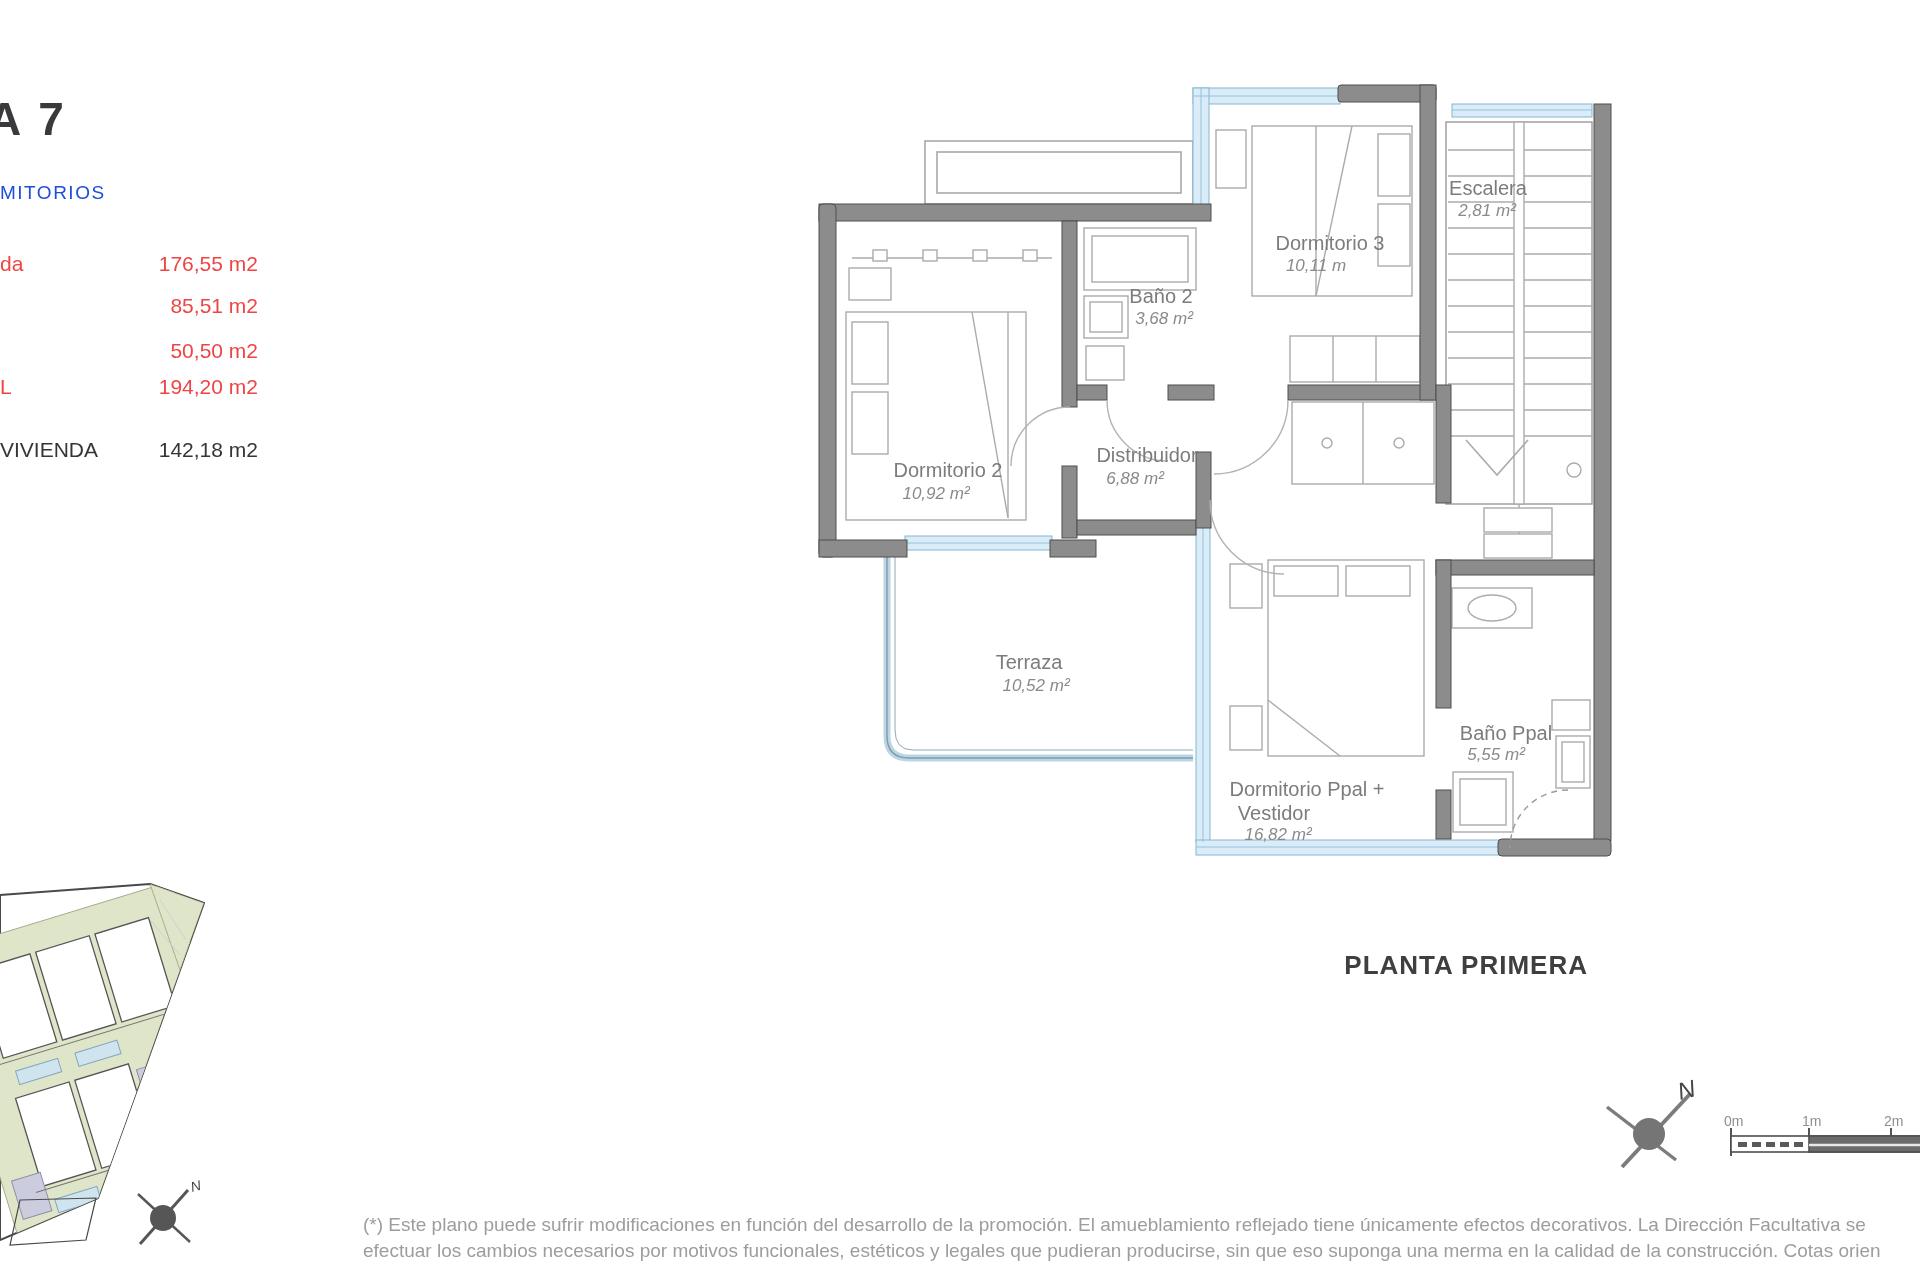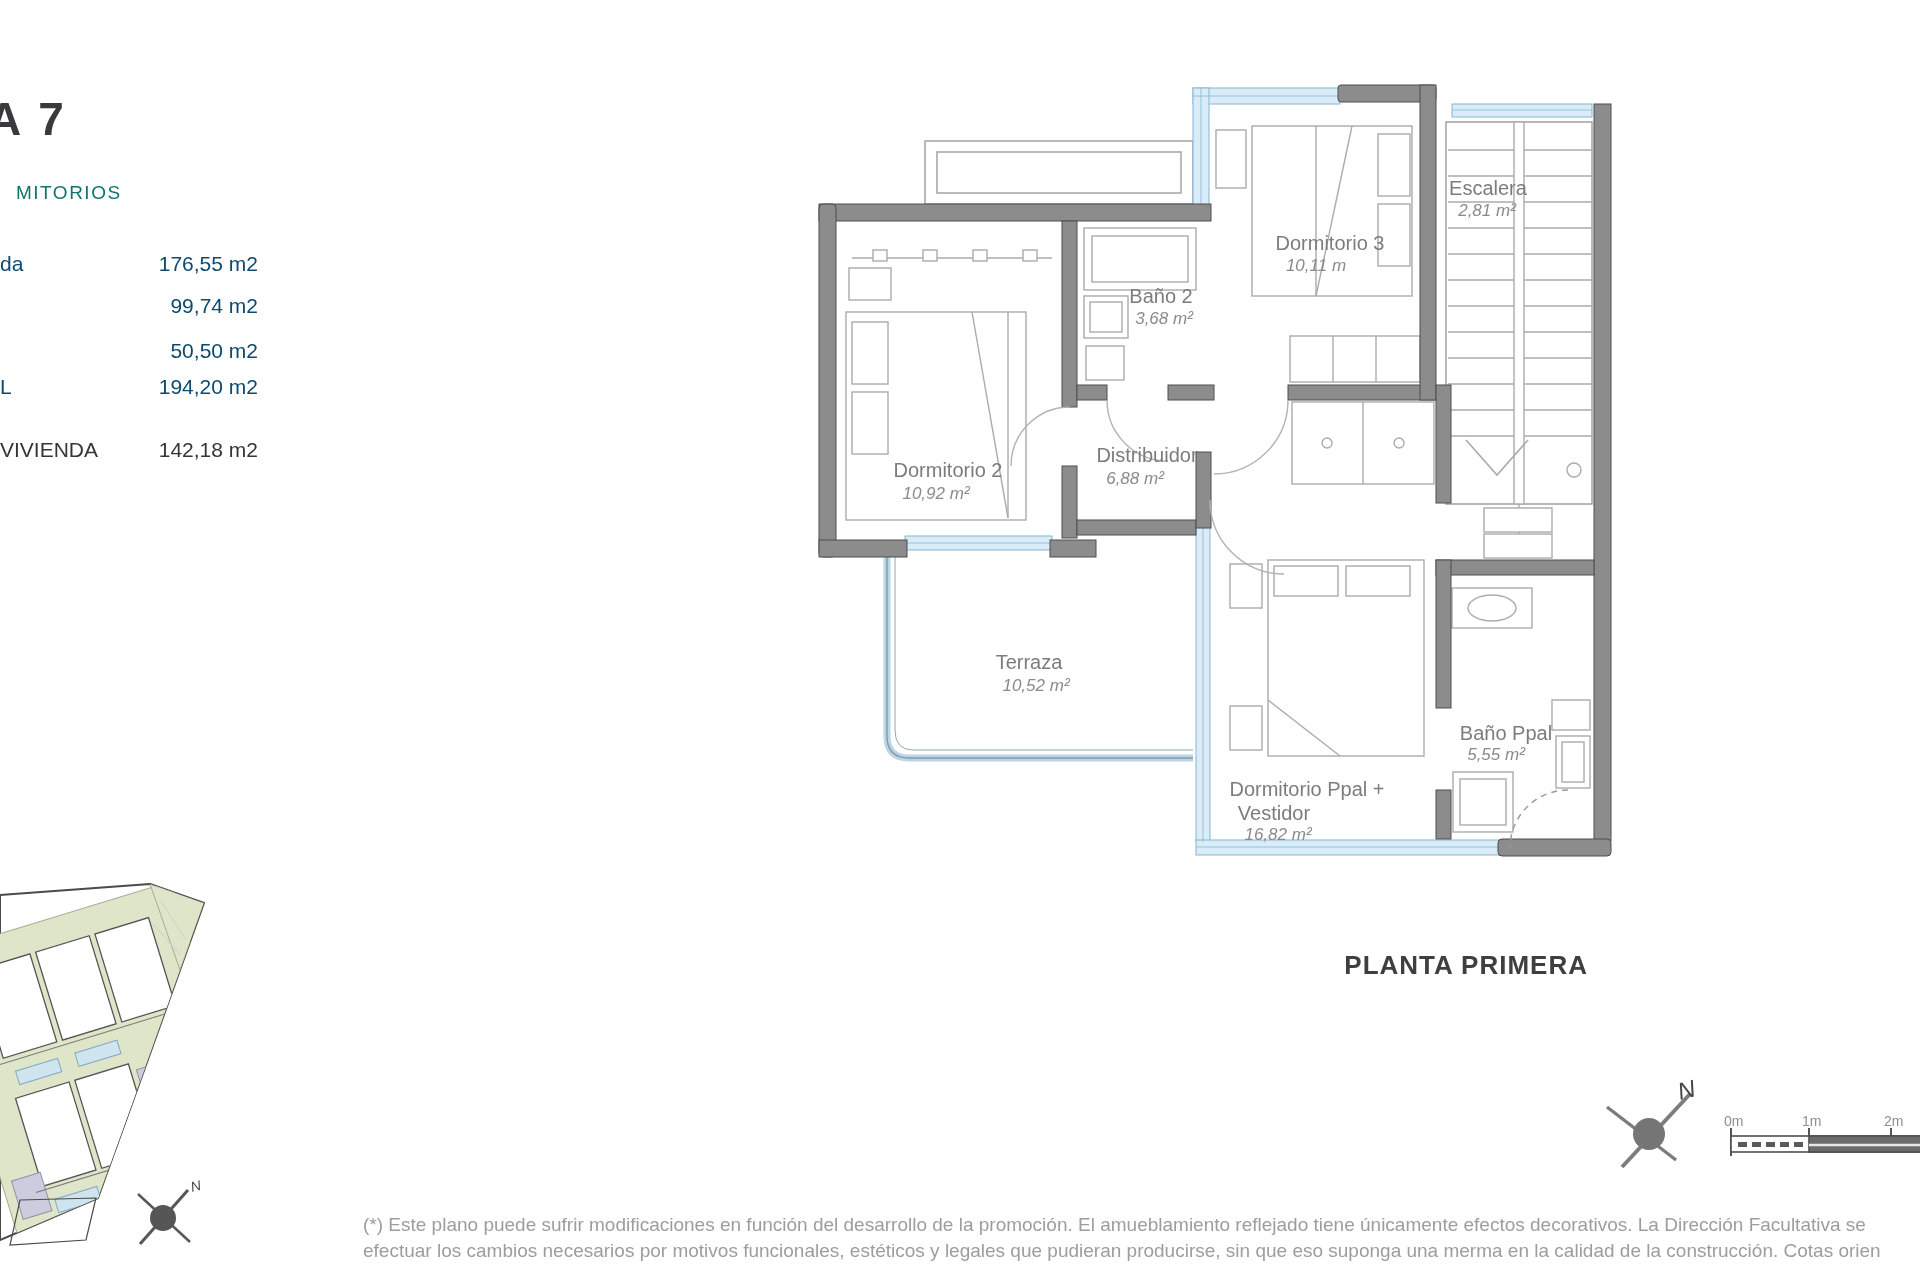--- a/index.html
+++ b/index.html
@@ -4,23 +4,23 @@
 <style>
   html,body{margin:0;padding:0;background:#ffffff;}
   body{width:1920px;height:1280px;overflow:hidden;position:relative;
        font-family:"Liberation Sans",sans-serif;}
   #stage{position:absolute;left:0;top:0;width:1920px;height:1280px;background:#fff;padding-left:17px;}
 
   
   .sidebar{position:absolute;left:0;top:0;width:300px;height:520px;}
   .unit-title{position:absolute;left:-12px;top:92px;font-size:46px;font-weight:700;
               color:#3a3a3c;letter-spacing:3px;}
-  .unit-subtitle{position:absolute;left:16px;top:182px;font-size:19px;color:#0f766e;
+  .unit-subtitle{position:absolute;left:0px;top:182px;font-size:19px;color:#1d4ed8;
                  letter-spacing:1.5px;}
-  .area-row{position:absolute;left:0;width:258px;height:26px;font-size:21px;color:#0c4a6e;}
+  .area-row{position:absolute;left:0;width:258px;height:26px;font-size:21px;color:#ef4444;}
   .area-row .lbl{position:absolute;left:0;top:0;}
   .area-row .val{position:absolute;right:0;top:0;text-align:right;}
   .area-row.total{font-weight:400;color:#353537;}
 
   .plan-title{position:absolute;left:1318px;top:950px;width:270px;text-align:right;
               font-size:26px;font-weight:700;color:#3f3f41;letter-spacing:1px;}
 
   .footnote{position:absolute;left:363px;top:1212px;width:1600px;color:#9d9d9d;
             font-size:19px;line-height:26px;white-space:nowrap;}
 
@@ -39,21 +39,21 @@
   <div class="sidebar">
     <div class="unit-title">A 7</div>
     <div class="unit-subtitle">MITORIOS</div>
 
     <div class="area-row" style="top:252px">
       <span class="lbl">da</span>
       <span class="val">176,55 m2</span>
     </div>
     <div class="area-row" style="top:294px">
       <span class="lbl"></span>
-      <span class="val">99,74 m2</span>
+      <span class="val">85,51 m2</span>
     </div>
     <div class="area-row" style="top:339px">
       <span class="lbl"></span>
       <span class="val">50,50 m2</span>
     </div>
     <div class="area-row" style="top:375px">
       <span class="lbl">L</span>
       <span class="val">194,20 m2</span>
     </div>
     <div class="area-row total" style="top:438px">

